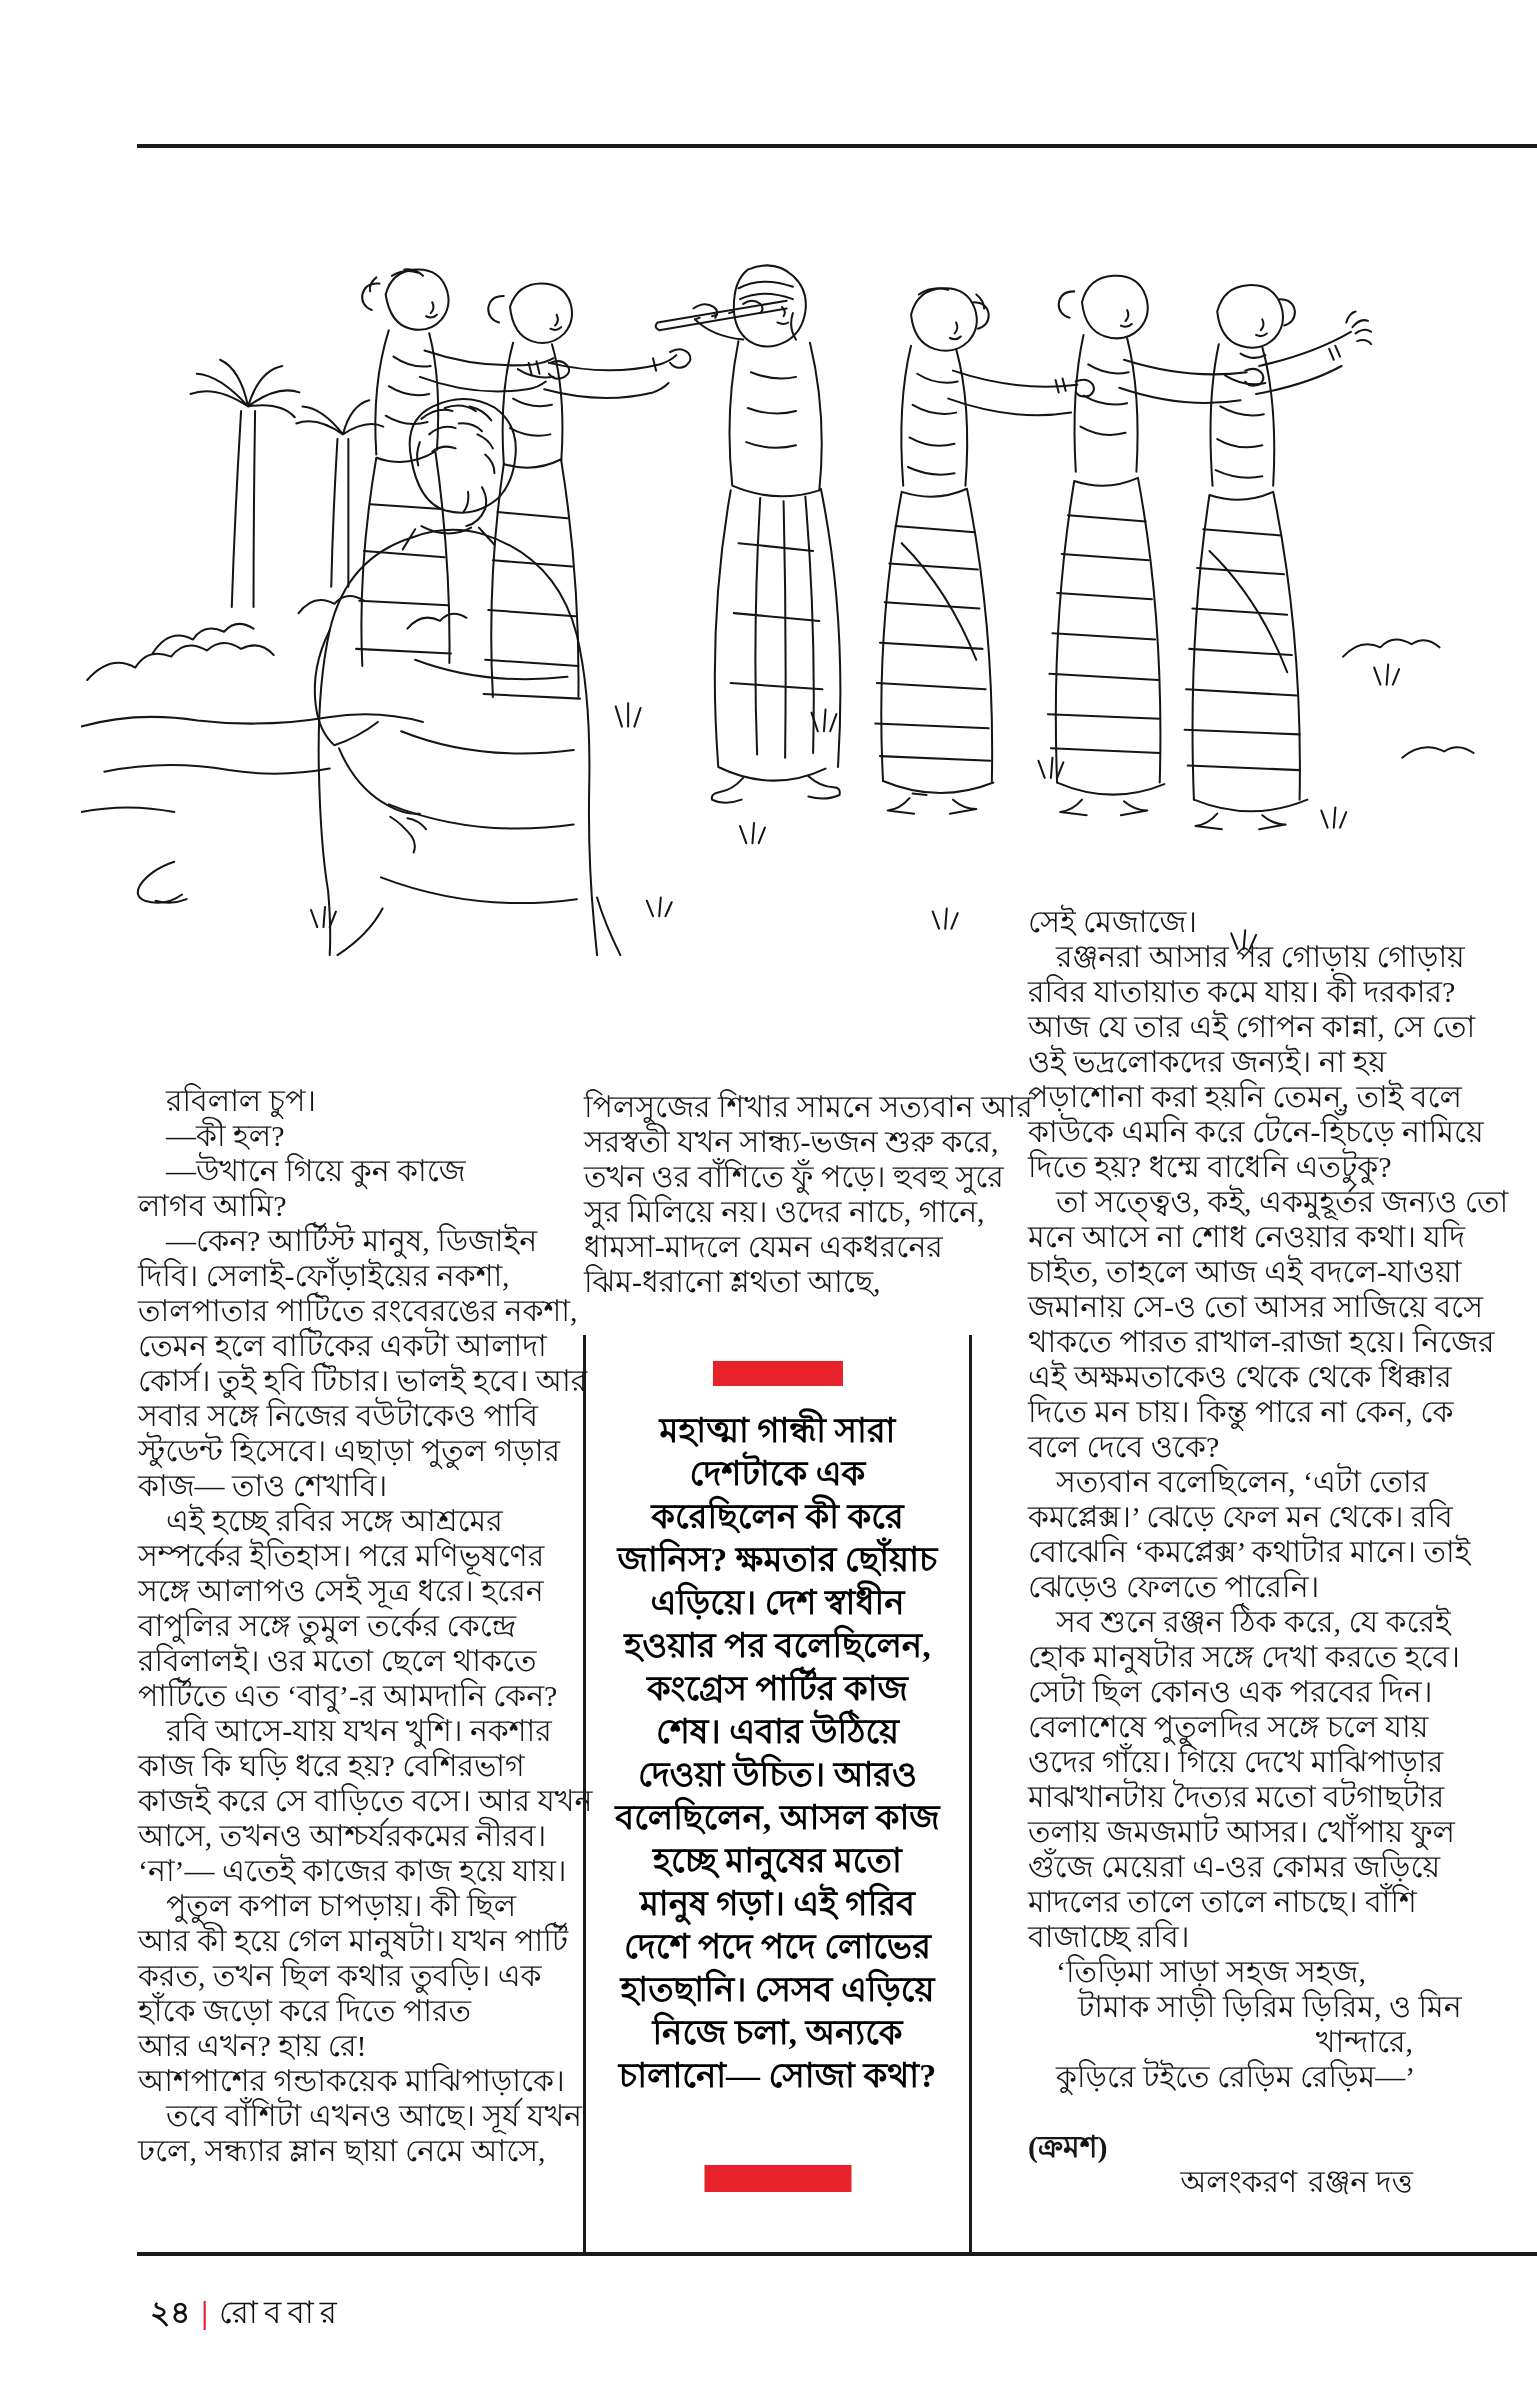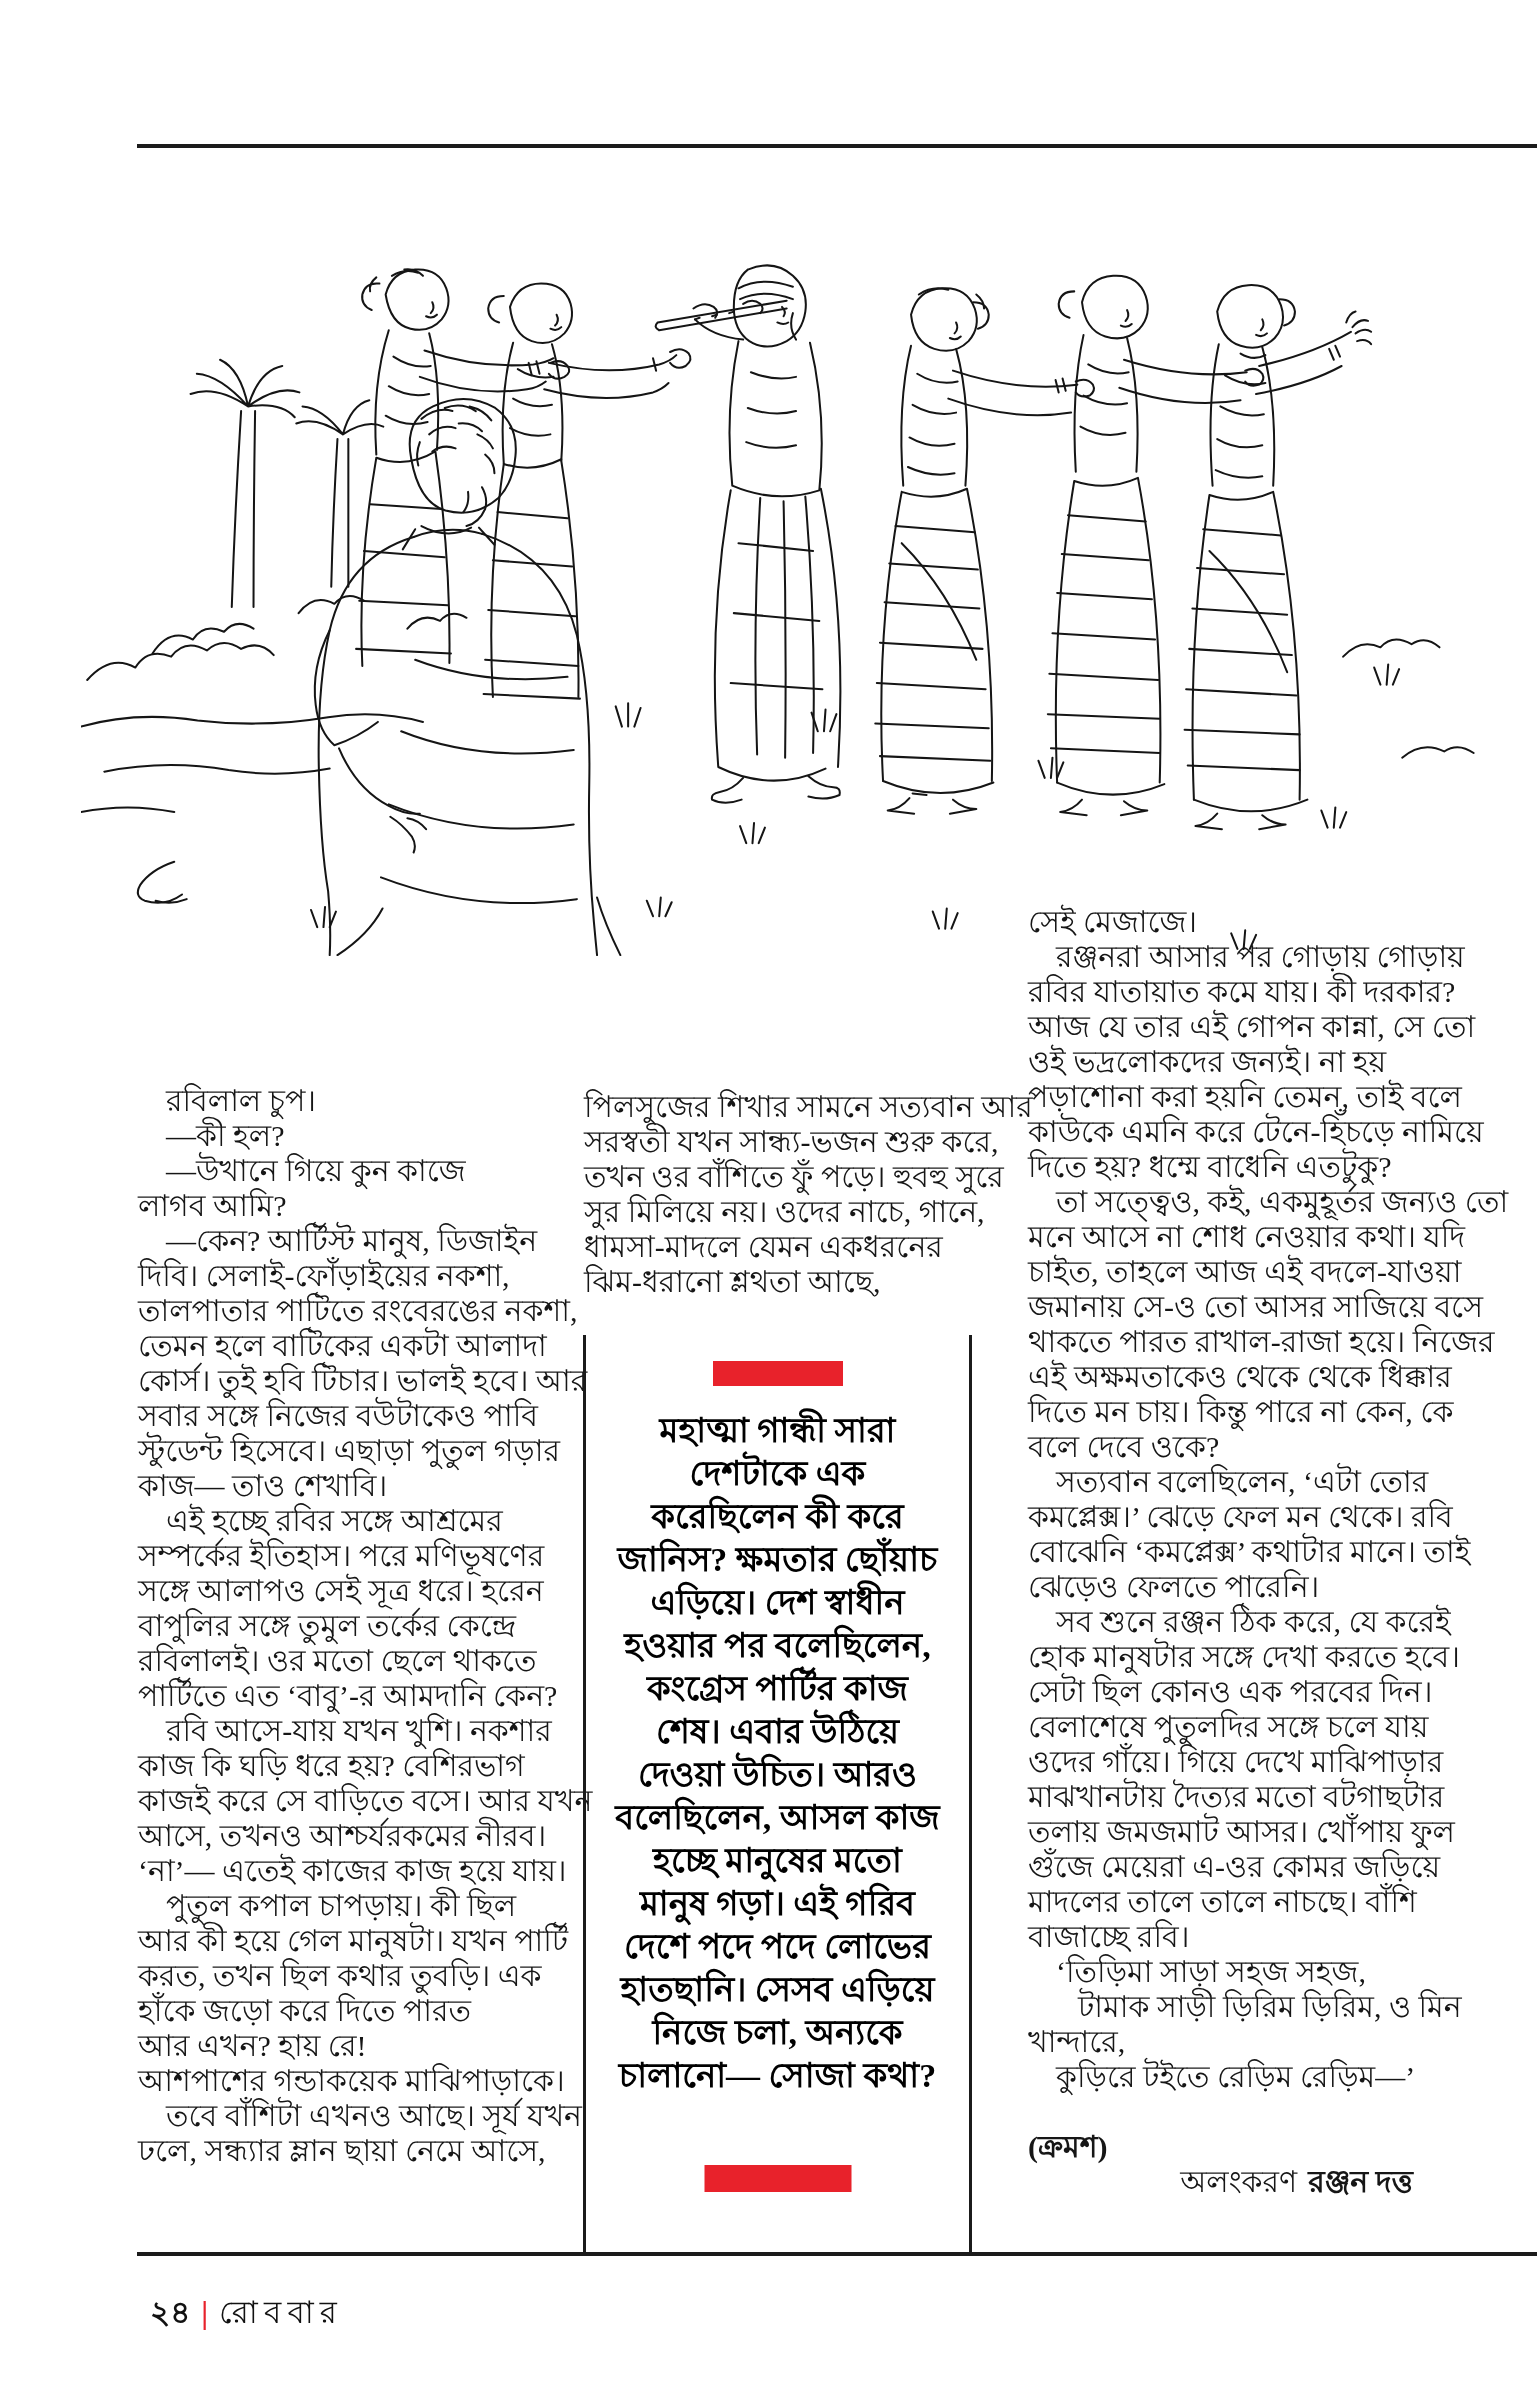--- a/index.html
+++ b/index.html
@@ -12,21 +12,21 @@
   .rule-bottom { left:137px; top:2252px; width:1400px; height:3.9px; }
 
   .illus { position:absolute; left:81px; top:177px; width:1430px; height:779px; }
   .illus svg { width:100%; height:100%; }
   .ink { stroke:#151515; stroke-width:2.6; fill:none; stroke-linecap:round; stroke-linejoin:round; }
 
   .col { position:absolute; font-size:30px; line-height:35px; }
   .col .line { white-space:nowrap; }
   .col .indent  { padding-left:28px; }
   .col .indent2 { padding-left:50px; }
-  .col .right   { white-space:nowrap; }
+  .col .right   { text-align:right; white-space:nowrap; }
   .col .blank   { min-height:35px; }
 
   .col1 { left:138px;  top:1083px; width:422px; }
   .col2 { left:584px;  top:1089px; width:363px; }
   .col3 { left:1028px; top:904px; width:385px; }
 
   .quote-block {
     position:absolute; left:583px; top:1335px; width:389px; height:918px;
     border-left:3.1px solid #1b1b1b; border-right:3.1px solid #1b1b1b; box-sizing:border-box;
   }
@@ -34,21 +34,21 @@
   .qbar1 { margin:25.6px auto 0 auto; width:130px; height:25.6px; }
   .qbar2 { position:absolute; top:830px; left:50%; transform:translateX(-50%); width:147px; height:27px; }
   .quote-text {
     margin-top:23px; text-align:center; font-weight:bold;
     font-size:34px; line-height:43px; color:#000000;
   }
   .quote-text .line { white-space:nowrap; }
 
   .endnote   { text-align:left; font-weight:bold; }
   .credit    { text-align:right; }
-  .credit .name { font-weight:bold; padding-left:11px; }
+  .credit .name { font-weight:normal; padding-left:11px; }
 
   .footer { position:absolute; left:137px; top:2288px; font-size:31px; color:#111;margin-left:13px; }
   .footer .pg  { font-weight:600; }
   .footer .sep { color:var(--accent,#e8222b); font-weight:bold; padding:0 11px; }
   .footer .brand { letter-spacing:6.2px; }
 </style>
 </head>
 <body>
 
 <div class="page">

